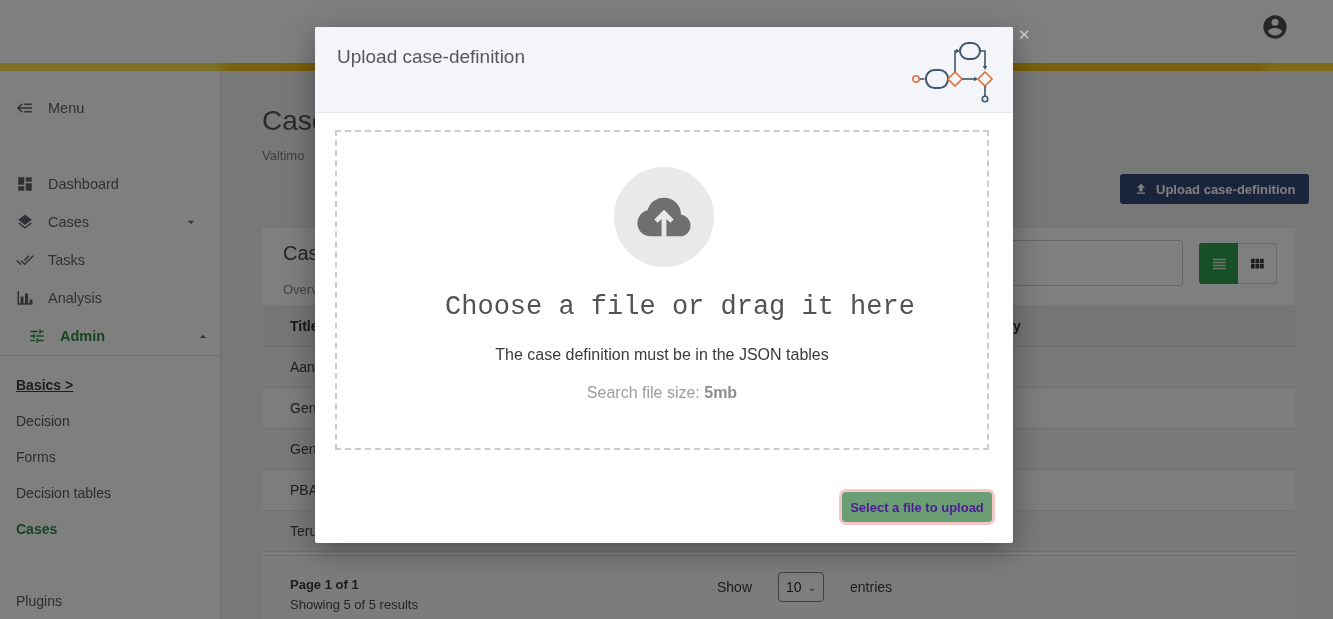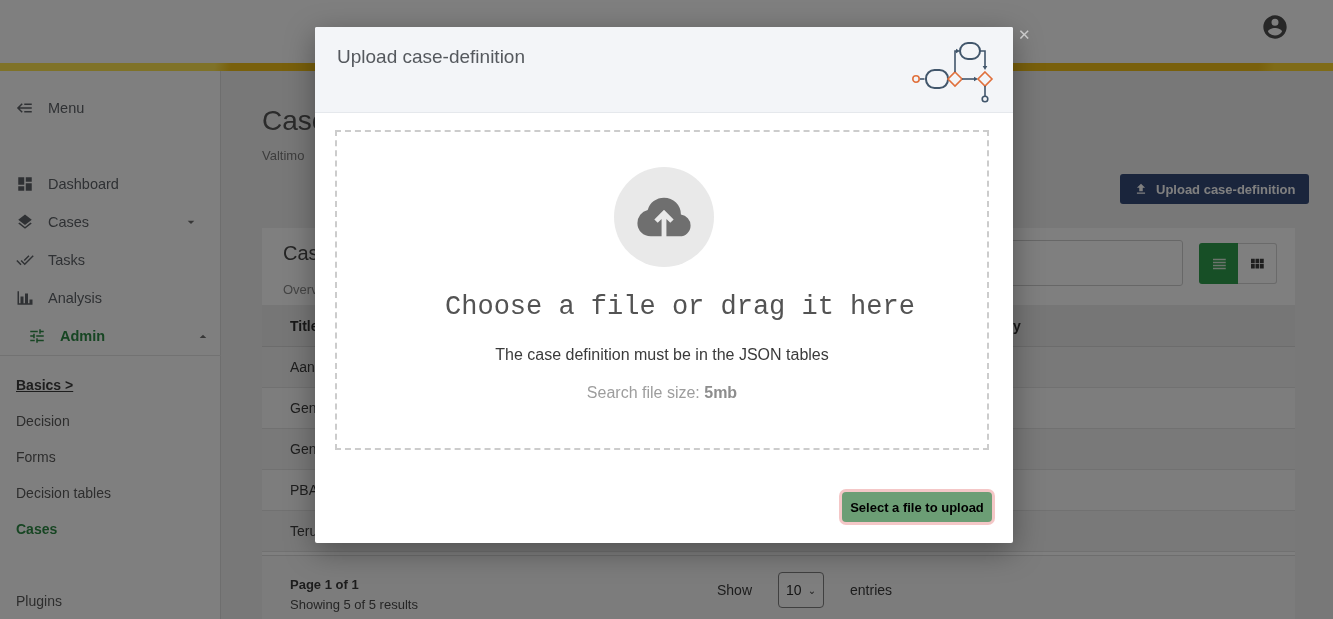--- a/index.html
+++ b/index.html
@@ -49,42 +49,42 @@
   .trow { position:absolute; left:0; width:1033px; height:41px; border-bottom:1px solid #e3e3e3; font-size:14px; color:#3d3d3d;
     line-height:40px; cursor:pointer; }
   .trow .c1 { position:absolute; left:28px; white-space:nowrap; }
   .trow.odd { background:#f3f3f3; }
   .trow.even { background:#fbfbfb; }
 
   .card-footer { position:absolute; left:0; top:327px; width:1033px; height:64px; background:#f8f8f8; border-top:1px solid #dddddd; }
   .pg-info { position:absolute; left:28px; top:21px; font-size:13px; font-weight:bold; color:#3a3a3a; }
   .pg-results { position:absolute; left:28px; top:41px; font-size:13px; color:#4a4a4a; }
   .pg-size { position:absolute; left:455px; top:16px; display:flex; align-items:center; gap:26px; font-size:14px; color:#3a3a3a;justify-content:center; }
-  .size-select { width:46px; height:36px; border:1.5px solid #808080; border-radius:4px; background:#fcfcfc; display:flex;
+  .size-select { width:46px; height:30px; border:1.5px solid #808080; border-radius:4px; background:#fcfcfc; display:flex;
     align-items:center; justify-content:space-between; padding:0 7px; font-size:14px; color:#2d2d2d; cursor:pointer; }
   .size-select .caret { font-size:10px; color:#444; }
 
   
   .overlay { position:absolute; inset:0; background:rgba(0,0,0,0.5); z-index:10; }
   .modal { position:absolute; left:315px; top:27px; width:698px; height:516px; background:#fff; z-index:20; border-radius:2px;
     box-shadow:0 8px 30px rgba(0,0,0,0.35); }
   .modal-head { position:absolute; left:0; top:0; width:698px; height:86px; background:#f3f5f8; border-bottom:1px solid #e5e8ec;
     border-radius:2px 2px 0 0; }
   .modal-title { position:absolute; left:22px; top:19px; font-size:19px; color:#55595e; }
   .bpmn { position:absolute; right:16px; top:12px; }
   .close-x { position:absolute; left:1018px; top:26px; z-index:25; color:#c9c9c9; font-size:15px; font-weight:bold; cursor:pointer;
     font-family:"DejaVu Sans", sans-serif; }
   .dropzone { position:absolute; left:20px; top:103px; width:654px; height:320px; border:2px dashed #cccccc; background:#fff; cursor:pointer; }
   .dz-circle { position:absolute; left:277px; top:35px; width:100px; height:100px; border-radius:50%; background:#e9e9e9;
     display:flex; align-items:center; justify-content:center; }
   .dz-heading { position:absolute; left:18px; top:160px; width:100%; text-align:center; font-size:27px; color:#535353;font-family:Liberation Mono, monospace; }
   .dz-note { position:absolute; left:0; top:214px; width:100%; text-align:center; font-size:16px; color:#3a3a3a; }
   .dz-max { position:absolute; left:0; top:252px; width:100%; text-align:center; font-size:16px; color:#9d9d9d; }
   .dz-max b { color:#8d8d8d; }
-  .select-btn { position:absolute; left:527px; top:465px; width:150px; height:30px; background:#6c9e75; color:#000000; border:none;
+  .select-btn { position:absolute; left:527px; top:465px; width:150px; height:30px; background:#6c9e75; color:#4c1d95; border:none;
     border-radius:4px; font-size:13px; font-weight:bold; cursor:pointer; box-shadow:0 0 0 3px #f4c7c7;
     font-family:"Liberation Sans",sans-serif; }
 </style>
 </head>
 <body>
 
 <div class="app">
 
   <div class="topbar">
     <svg class="avatar" viewBox="0 0 24 24">

